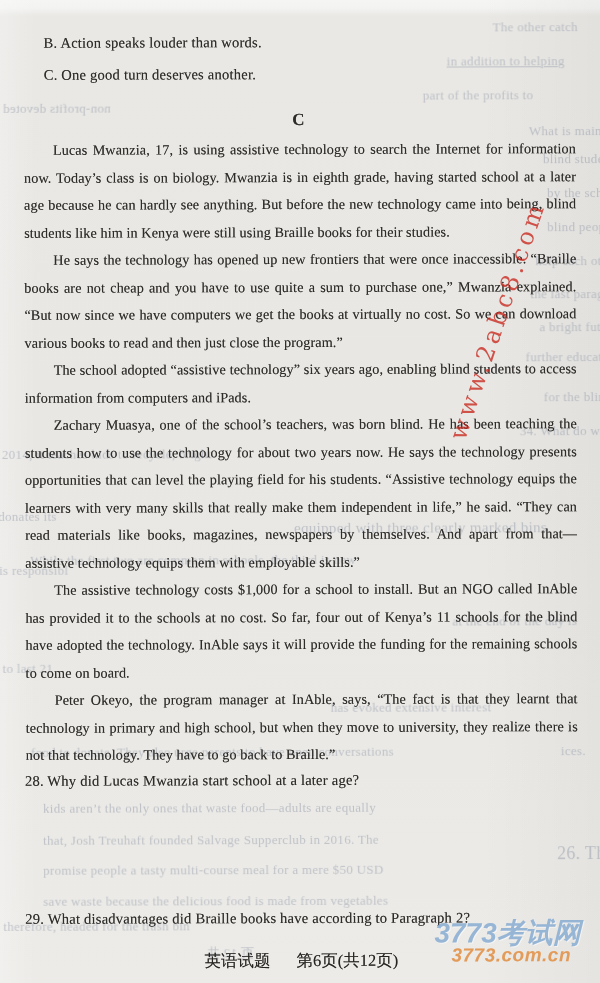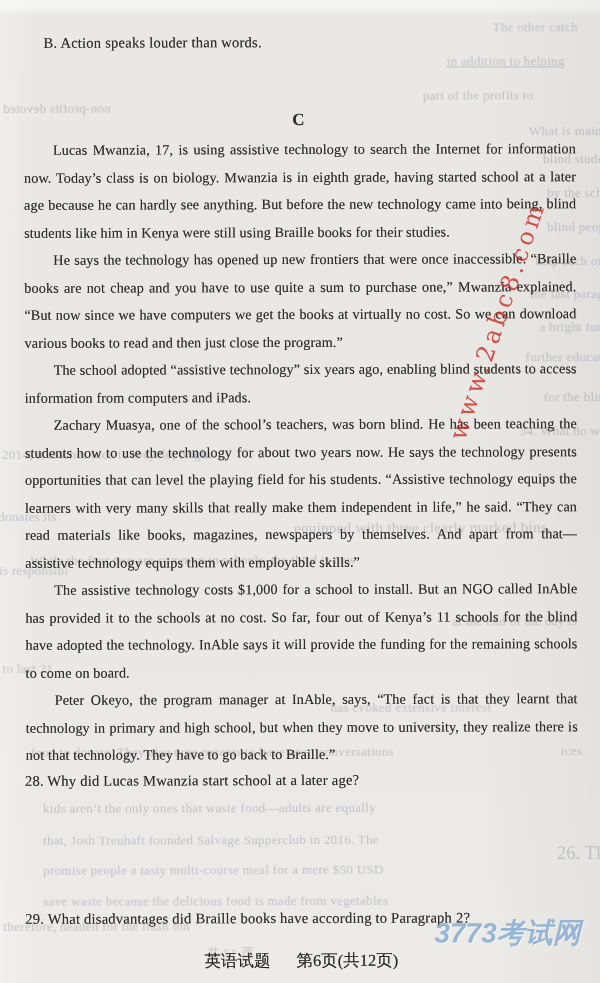--- a/index.html
+++ b/index.html
@@ -102,20 +102,21 @@
         <span class="bleed" style="left: 42px; top: 862px; font-size: 13px;">promise people a tasty multi-course meal for a mere $50 USD</span>
         <span class="bleed" style="left: 42px; top: 893px; font-size: 13px;">save waste because the delicious food is made from vegetables</span>
         <span class="bleed" style="left: 2px; top: 918px; font-size: 13px;">therefore, headed for the trash bin</span>
         <span class="bleed" style="left: 556px; top: 844px; font-size: 18px;">26. The</span>
         <span class="bleed" style="left: 560px; top: 744px; font-size: 13px;">ices.</span>
         <span class="bleed mirror" style="left: 205px; top: 944px; font-size: 13px;">页 12 共</span>
       </div>
 
     <div class="top-options ink">
       <div>B. Action speaks louder than words.</div>
+      <div>C. One good turn deserves another.</div>
     </div>
 
     <div class="section-header ink">C</div>
 
     <div class="passage ink">
       <p>Lucas Mwanzia, 17, is using assistive technology to search the Internet for information now. Today’s class is on biology. Mwanzia is in eighth grade, having started school at a later age because he can hardly see anything. But before the new technology came into being, blind students like him in Kenya were still using Braille books for their studies.</p>
       <p>He says the technology has opened up new frontiers that were once inaccessible. “Braille books are not cheap and you have to use quite a sum to purchase one,” Mwanzia explained. “But now since we have computers we get the books at virtually no cost. So we can download various books to read and then just close the program.”</p>
       <p>The school adopted “assistive technology” six years ago, enabling blind students to access information from computers and iPads.</p>
       <p>Zachary Muasya, one of the school’s teachers, was born blind. He has been teaching the students how to use the technology for about two years now. He says the technology presents opportunities that can level the playing field for his students. “Assistive technology equips the learners with very many skills that really make them independent in life,” he said. “They can read materials like books, magazines, newspapers by themselves. And apart from that—assistive technology equips them with employable skills.”</p>
       <p>The assistive technology costs $1,000 for a school to install. But an NGO called InAble has provided it to the schools at no cost. So far, four out of Kenya’s 11 schools for the blind have adopted the technology. InAble says it will provide the funding for the remaining schools to come on board.</p>
@@ -126,15 +127,16 @@
 
 
     <div class="q-stem q29-stem ink">29. What disadvantages did Braille books have according to Paragraph 2?</div>
 
     <div class="footer">
       <span>英语试题</span><span class="page-info">第6页(共12页)</span>
     </div>
 
     <div class="wm-red">www.2abc8.com</div>
     <div class="wm-site">3773考试网</div>
+    <div class="wm-url">3773.com.cn</div>
 
   </div>
 </div>
 
 </body></html>

